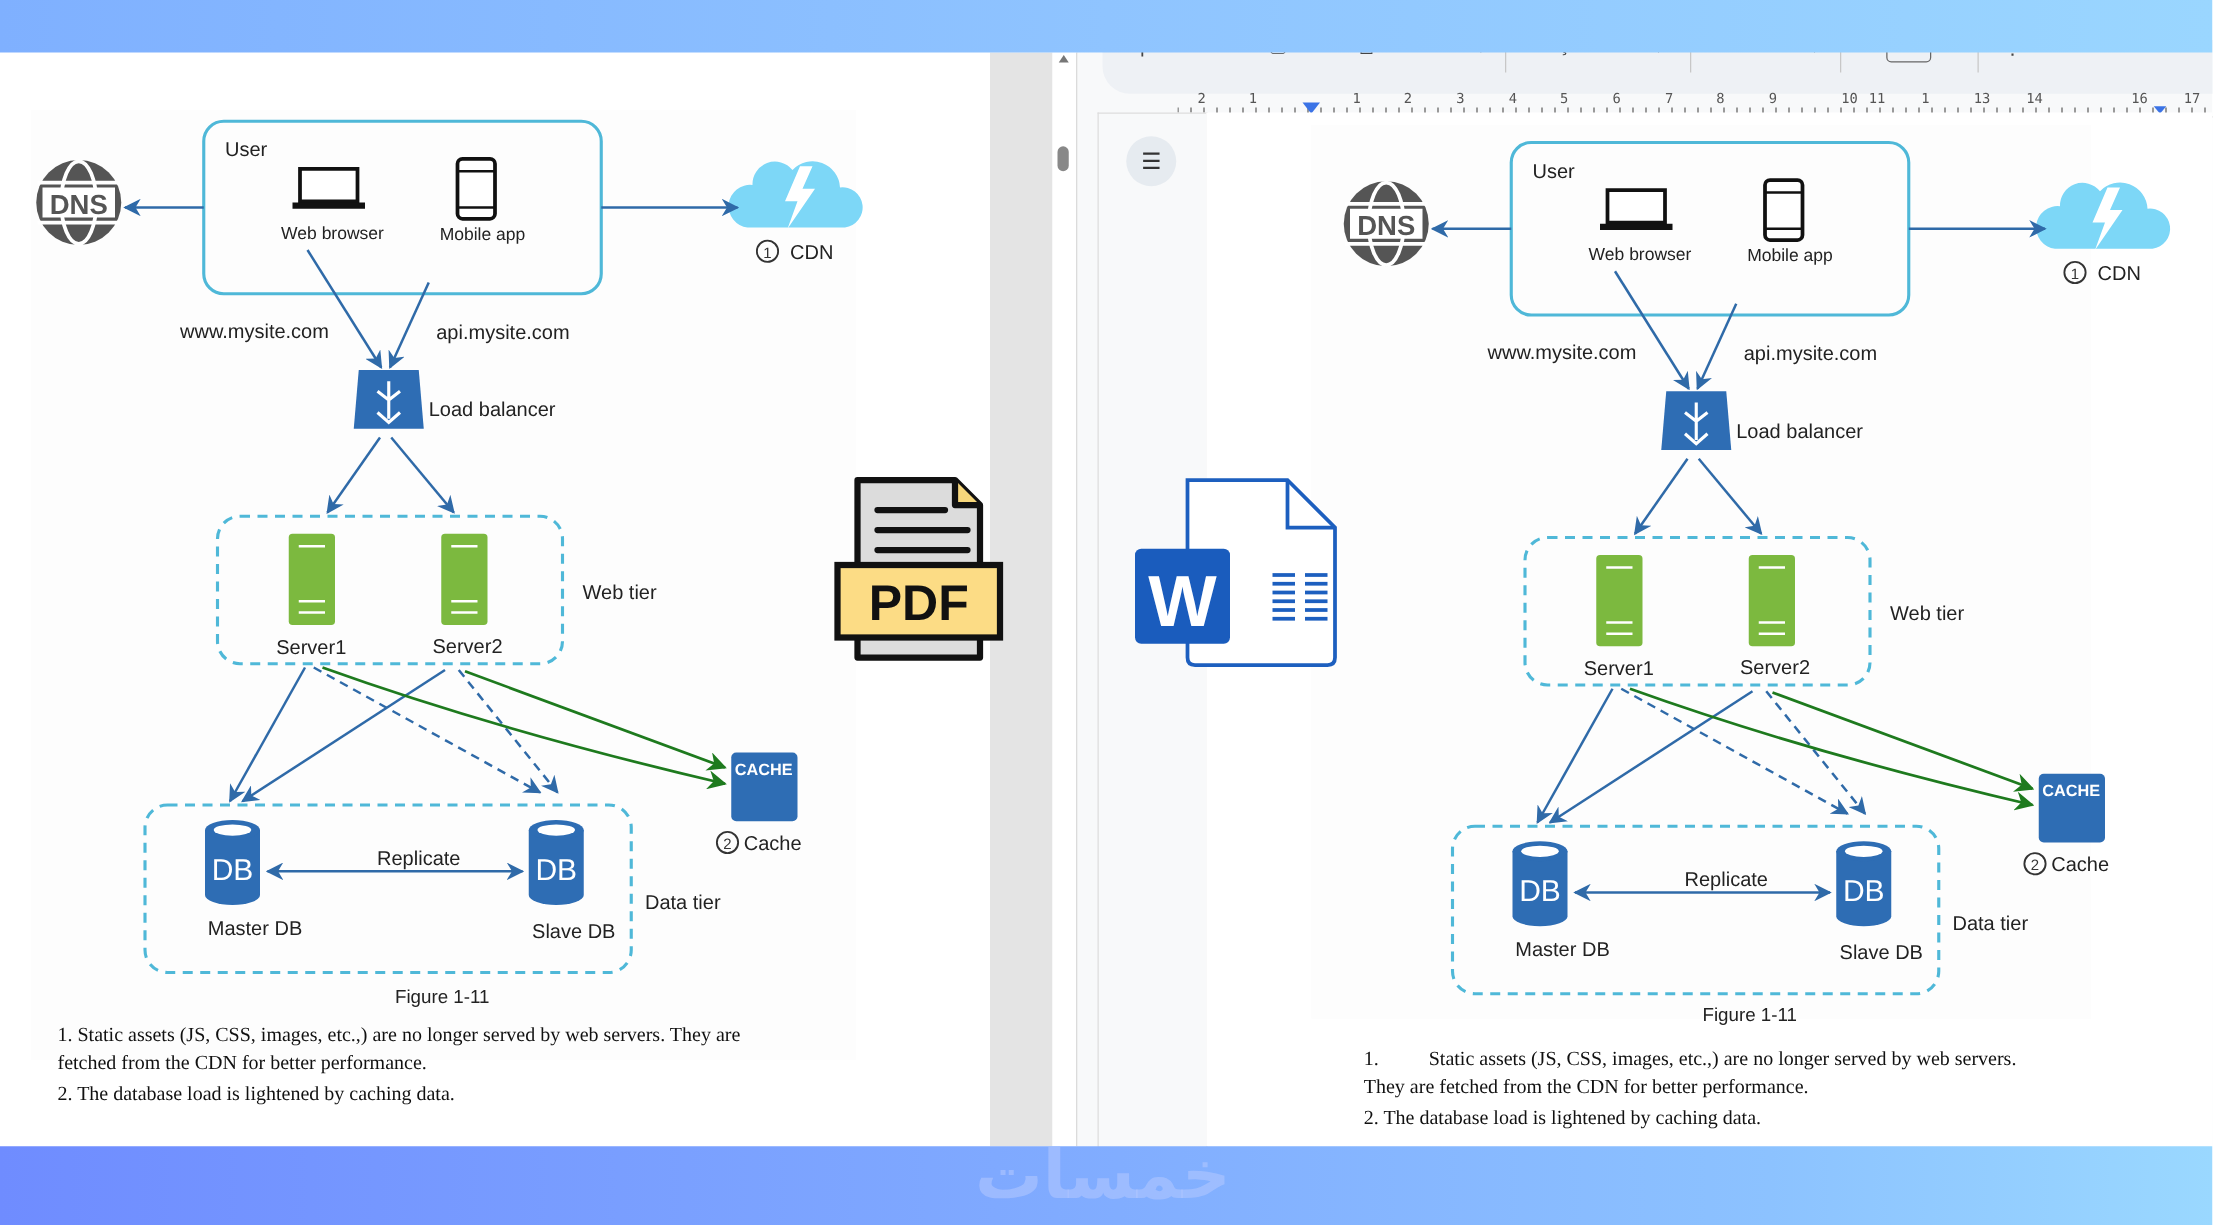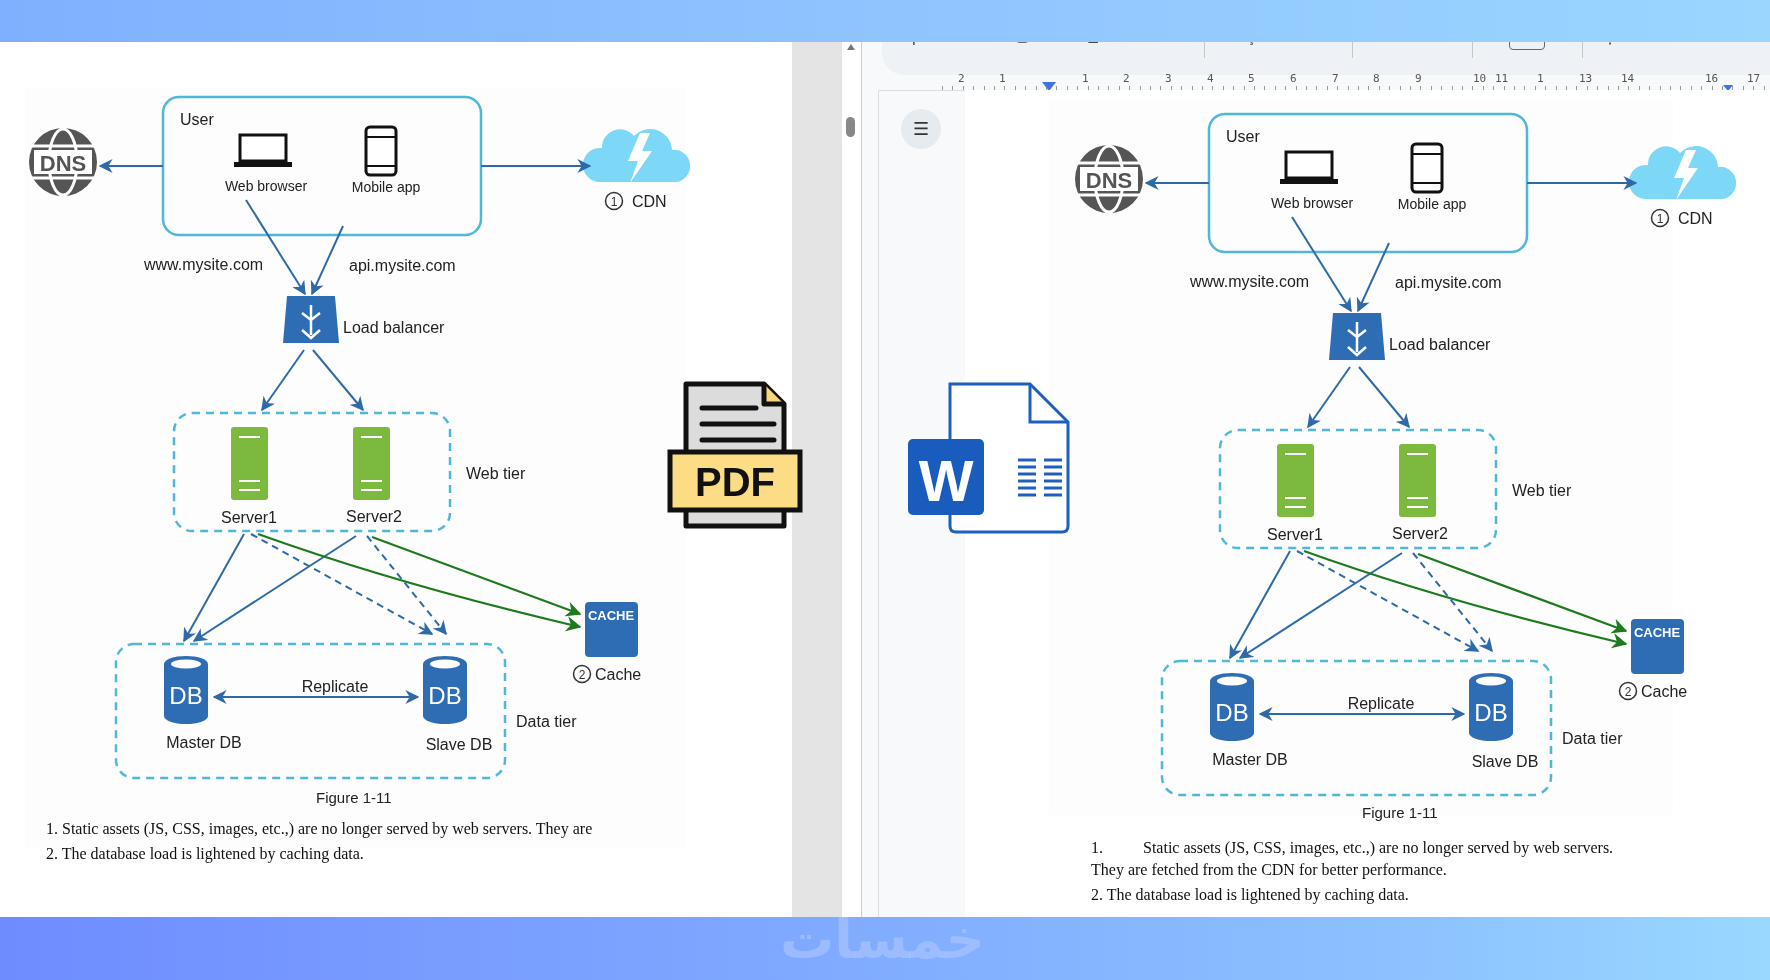--- a/index.html
+++ b/index.html
@@ -115,20 +115,21 @@
           <path d="M0,0 L10,5 L0,10 L3,5 Z" fill="#2f6aa8"></path>
         </marker>
     <marker id="diag-left-ag" viewBox="0 0 10 10" refX="9" refY="5" markerWidth="7" markerHeight="7" orient="auto">
           <path d="M0,0 L10,5 L0,10 L3,5 Z" fill="#1e7a1e"></path>
         </marker>
       </defs>
     </svg>
   <div class="figcap" style="left:316px;top:747px;">Figure 1-11</div>
   <div class="notes" style="left:46px;top:776px;">
     <div>1. Static assets (JS, CSS, images, etc.,) are no longer served by web servers. They are</div>
+    <div>fetched from the CDN for better performance.</div>
     <div style="margin-top:3px;">2. The database load is lightened by caching data.</div>
   </div>
 </div>
 
 <div class="gray-strip"></div>
 
 <div class="scroll-col">
   <div class="scroll-up"></div>
   <div class="scroll-thumb"></div>
 </div>

